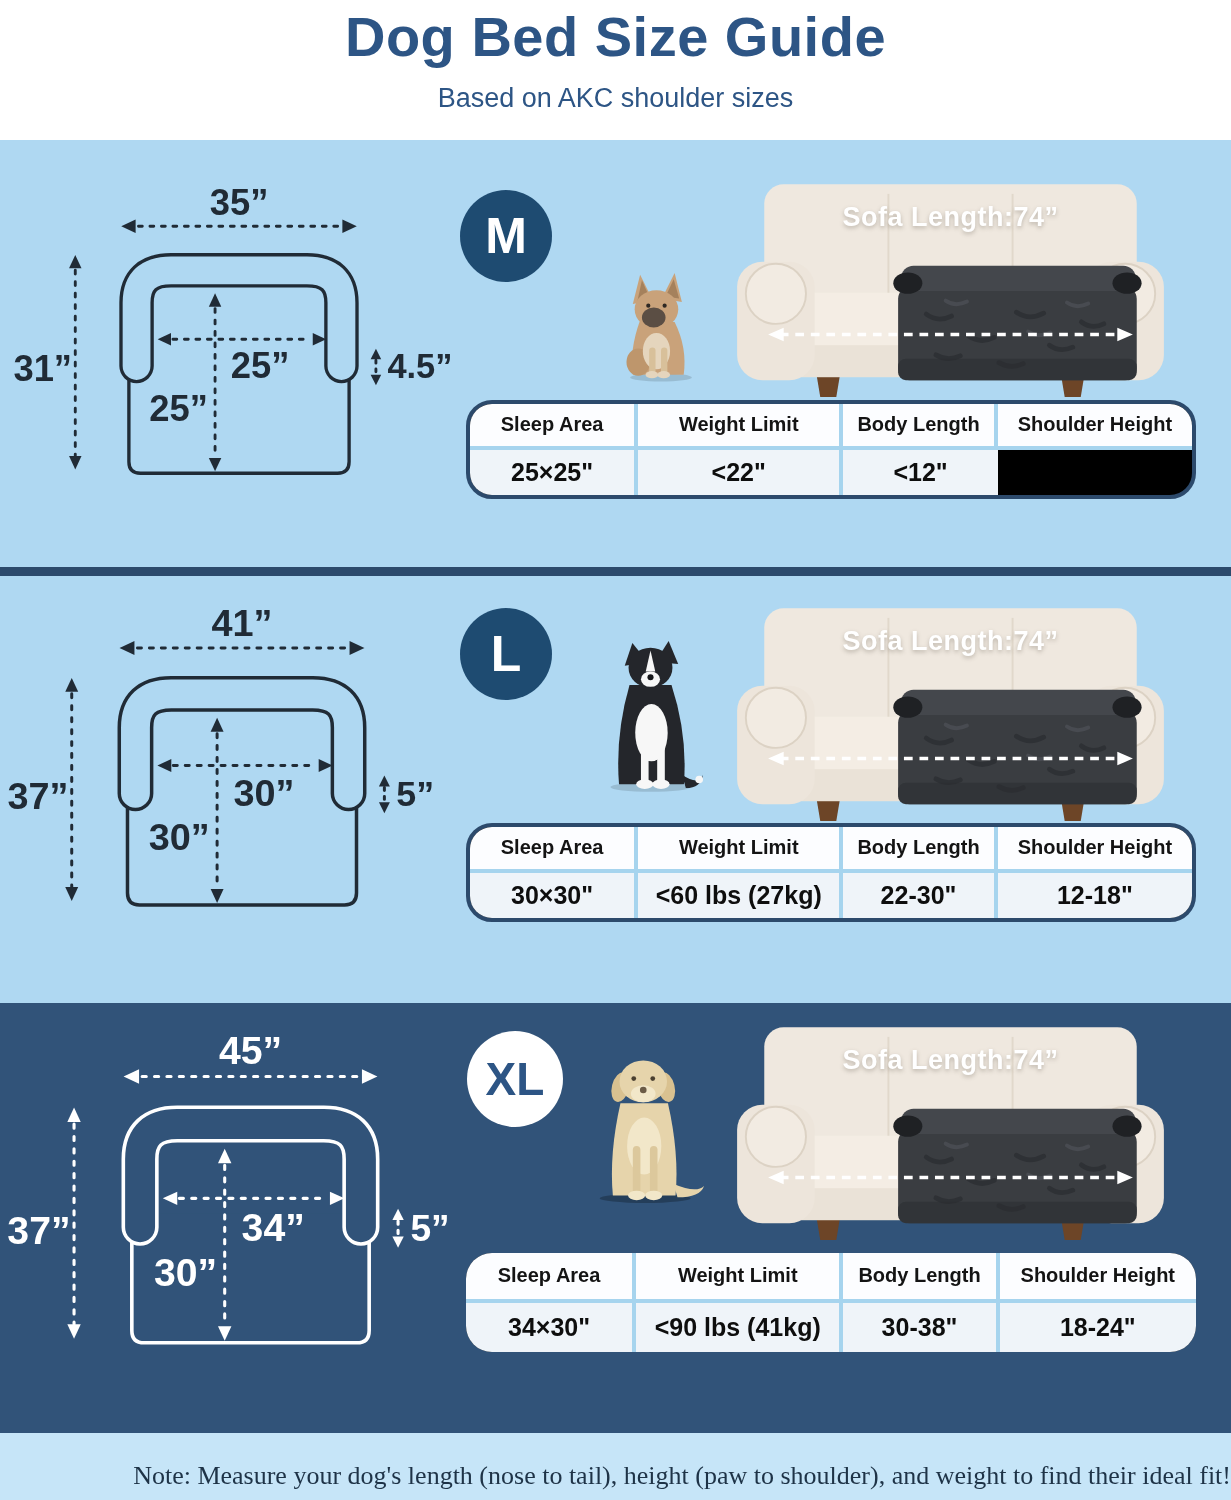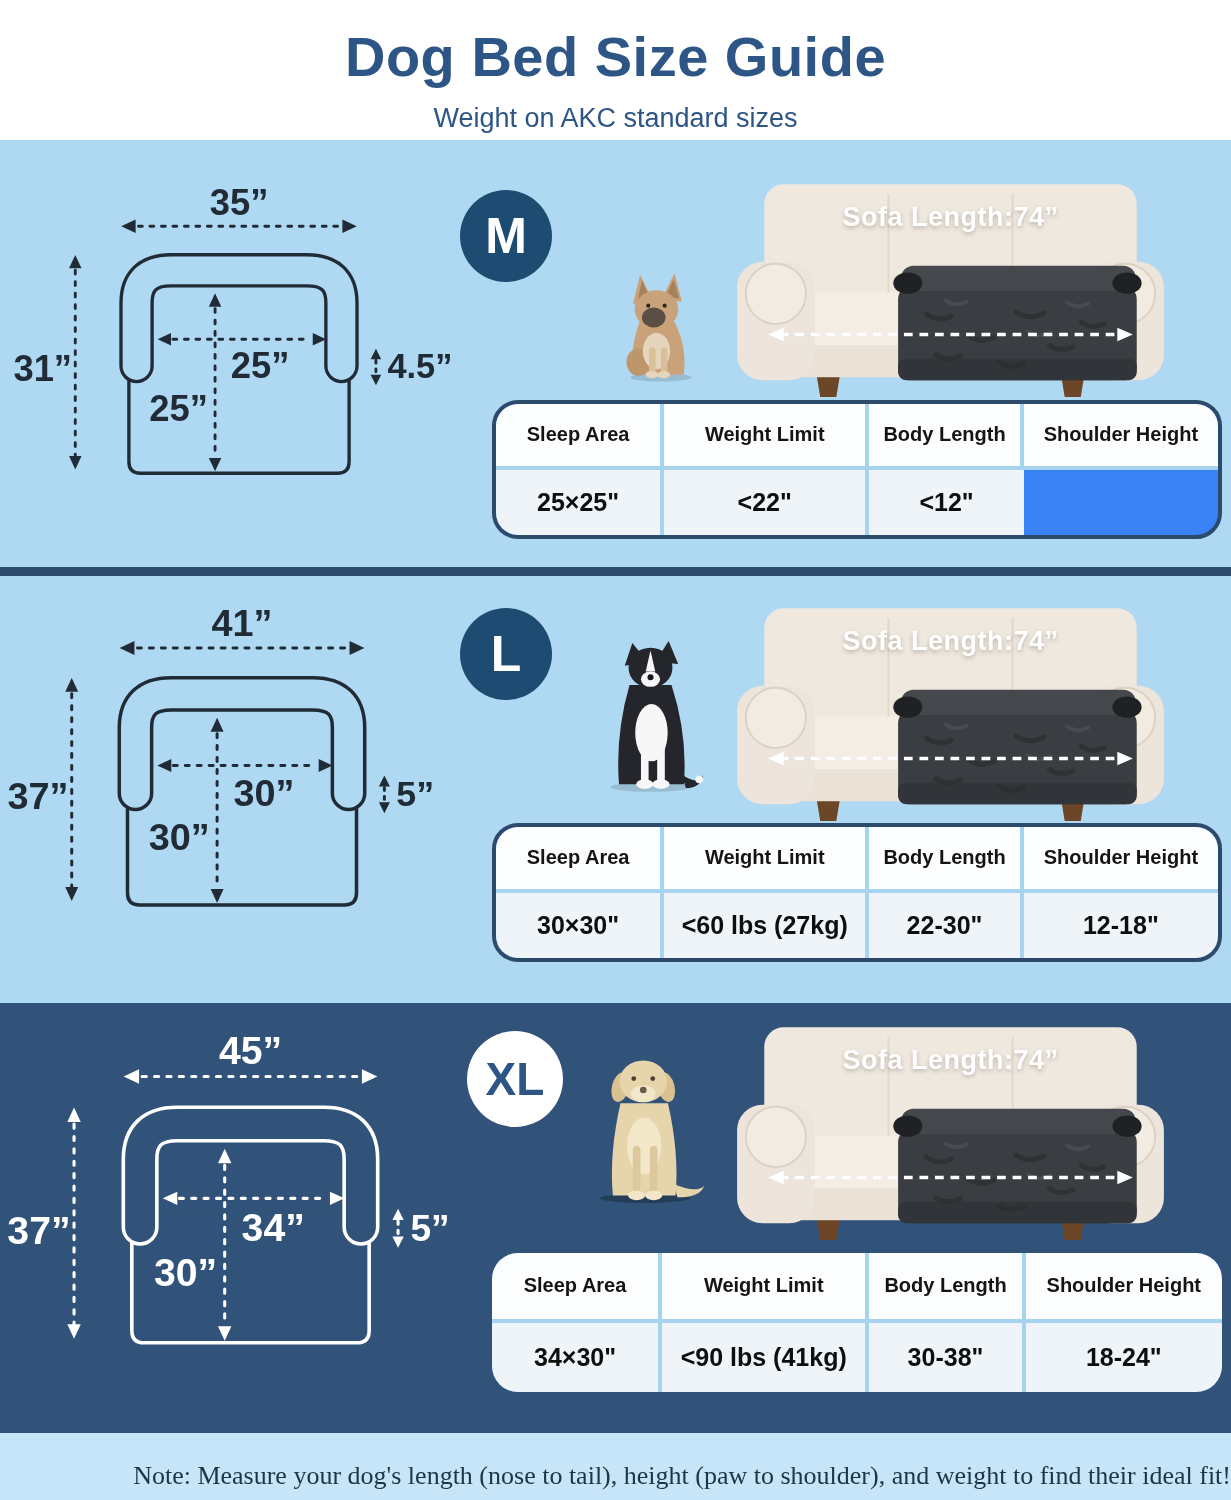--- a/index.html
+++ b/index.html
@@ -1,21 +1,21 @@
 <!DOCTYPE html>
 <html style="--title_navy: #2D5585; --light_section_bg: #AFD8F2; --dark_section_bg: #315379; --divider_navy: #2C4A6C; --badge_navy: #1E4B71; --badge_text: #FFFFFF; --footer_bg: #C6E5F8; --note_text: #1E3347; --table_border: #2C4A6C; --table_divider: #A6D4EE; --diagram_line: #202B36; --diagram_line_dark_section: #FFFFFF; --sofa_cream: #EFE8DF; --dog_bed_fur: #3A3D41;"><head>
 <meta charset="utf-8">
 <style>
   * { box-sizing: border-box; margin: 0; padding: 0; }
   body { margin: 0; background: #ffffff; font-family: "Liberation Sans", sans-serif; }
   .page { position: relative; width: 1231px; height: 1500px; background: #ffffff; overflow: hidden; }
 
   
   .header { position: absolute; left: 0; top: 0; width: 100%; height: 140px; background: #ffffff; text-align: center; }
-  .title { padding-top: 24px; font-size: 56px; font-weight: 700; color: var(--title_navy); letter-spacing: 0.5px; }
+  .title { padding-top: 4px; font-size: 56px; font-weight: 700; color: var(--title_navy); letter-spacing: 0.5px; }
   .subtitle { margin-top: 14px; font-size: 27px; font-weight: 500; color: var(--title_navy); }
 
   
   .tier { position: absolute; left: 0; width: 100%; }
   .tier-m  { top: 140px;  height: 427px; }
   .tier-l  { top: 576px;  height: 427px; }
   .tier-xl { top: 1003px; height: 430px; }
   .tier-light { background: var(--light_section_bg); padding-left: 28px; --tier-bg: var(--light_section_bg); }
   .tier-dark  { background: var(--dark_section_bg);  --tier-bg: var(--dark_section_bg); }
   .hdivider { position: absolute; left: 0; top: 567px; width: 100%; height: 9px; background: var(--divider_navy); }
@@ -49,24 +49,24 @@
   .sofa-wrap { position: absolute; left: 708px; width: 485px; height: 219px; }
   .tier-m  .sofa-wrap { top: 38px; }
   .tier-l  .sofa-wrap { top: 26px; }
   .tier-xl .sofa-wrap { top: 18px; }
   .sofa-wrap svg { width: 485px; height: 219px; display: block; }
   .sofa-label { position: absolute; left: 0; top: 24px; width: 100%; text-align: center;
                 color: #ffffff; font-size: 27px; font-weight: 700; letter-spacing: 0.5px;
                 text-shadow: 0 2px 4px rgba(90,80,70,0.35); }
 
   
-  .size-table { position: absolute; left: 492px; width: 730px; height: 139px;
+  .size-table { position: absolute; left: 466px; width: 730px; height: 99px;
                 display: grid; grid-template-columns: 23.3% 28.4% 21.4% 26.9%;
                 grid-template-rows: 1fr 1fr; border-radius: 26px; overflow: hidden;
-                border: 4px solid var(--table_border); background: #3b82f6; }
+                border: 4px solid var(--table_border); background: #000000; }
   .tier-m  .size-table { top: 260px; }
   .tier-l  .size-table { top: 247px; }
   .tier-xl .size-table { top: 250px; border: none; }
   .size-table .cell { display: flex; align-items: center; justify-content: center; }
   .size-table .th { font-size: 20px; font-weight: 600; color: #141414; background: #FCFDFF;
                     border-bottom: 4px solid var(--table_divider); }
   .size-table .td { font-size: 25px; font-weight: 700; color: #0e0e0e; background: #EFF4F9; }
   .size-table .cell:not(.last) { border-right: 4px solid var(--table_divider); }
 
   
@@ -203,21 +203,21 @@
       <circle cx="48" cy="29" r="2.5" fill="#4A3F30"></circle>
       <circle cx="68" cy="29" r="2.5" fill="#4A3F30"></circle>
     </g>
   </defs>
 </svg>
 
 <div class="page">
 
   <div class="header">
     <div class="title">Dog Bed Size Guide</div>
-    <div class="subtitle">Weight on AKC standard sizes</div>
+    <div class="subtitle">Based on AKC shoulder sizes</div>
   </div>
 
   <div class="tier tier-m tier-light">
     <svg class="diagram" viewBox="0 0 470 330">
       <use href="#bedshape"></use>
       <text x="235" y="30">35”</text>
       <text x="30" y="204">31”</text>
       <text x="257" y="201">25”</text>
       <text x="172" y="245">25”</text>
       <text x="390" y="201" class="small">4.5”</text>

